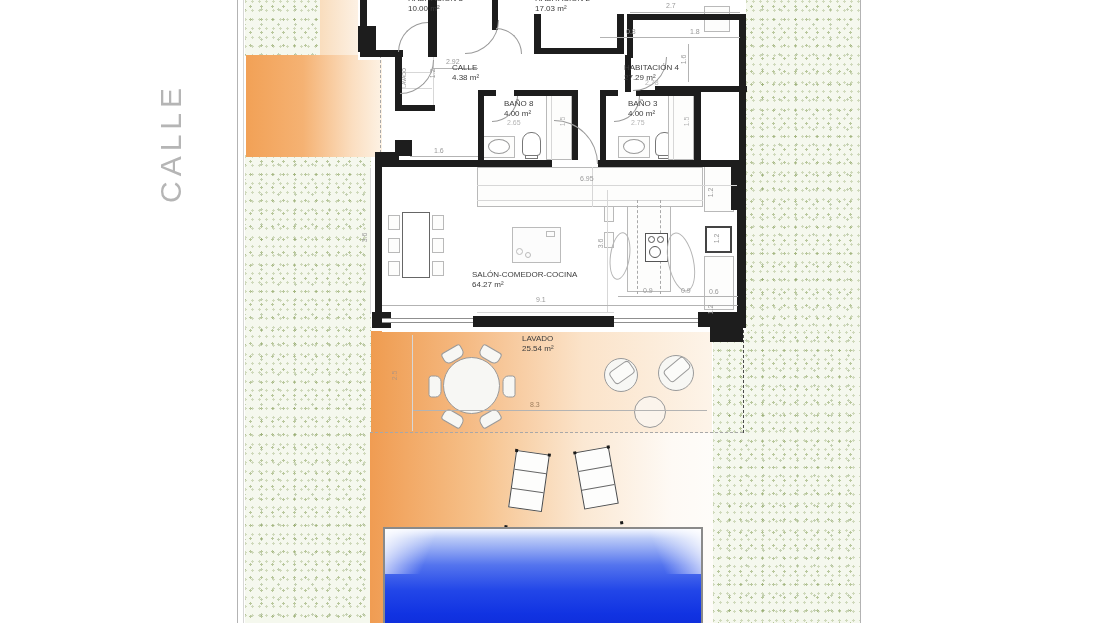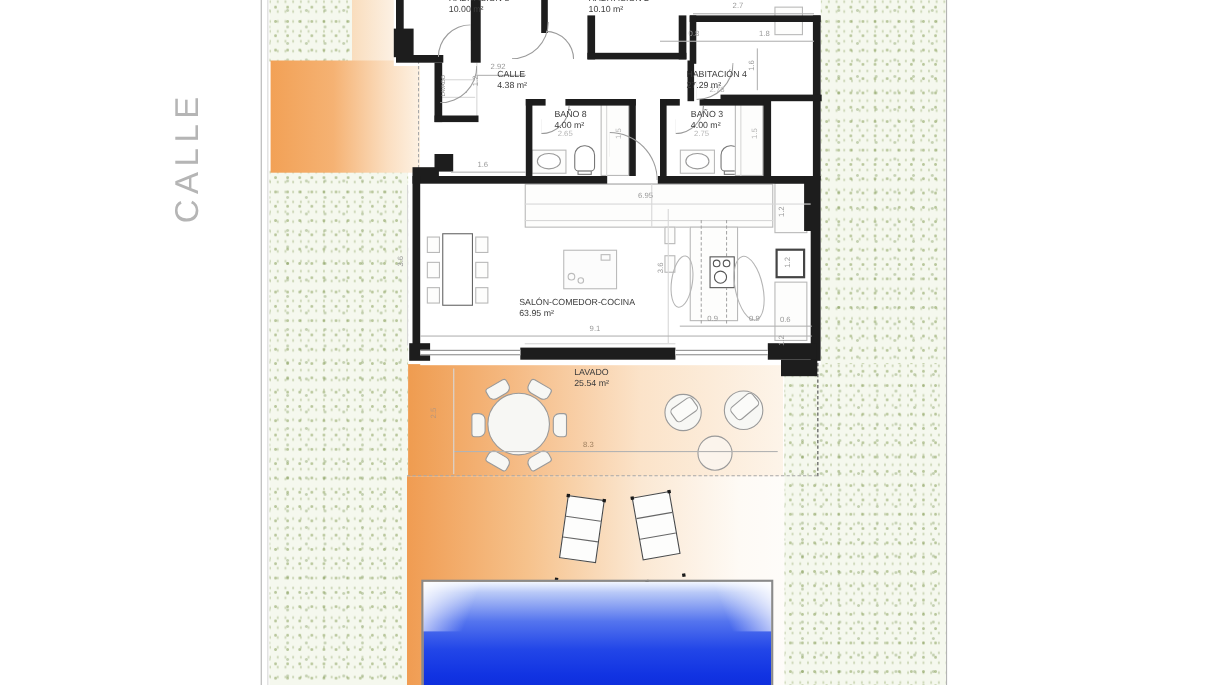--- a/index.html
+++ b/index.html
@@ -238,41 +238,41 @@
   <div class="dim dimv" style="left:706px;top:306px">1.2</div>
   <div class="dim" style="left:530px;top:401px;color:#a08060">8.3</div>
   <div class="dim dimv" style="left:390px;top:372px;color:#b9967a">2.5</div>
 
   <div class="lbl" style="left:408px;top:-6px">
     <span>HABITACIÓN 3</span>
     <span>10.00 m²</span>
   </div>
   <div class="lbl" style="left:535px;top:-6px">
     <span>HABITACIÓN 2</span>
-    <span>10.10 m²</span>
+    <span>17.03 m²</span>
   </div>
   <div class="lbl" style="left:452px;top:63px">
     <span>CALLE</span>
     <span>4.38 m²</span>
   </div>
   <div class="lbl" style="left:624px;top:63px">
     <span>HABITACIÓN 4</span>
     <span>27.29 m²</span>
   </div>
   <div class="lbl" style="left:504px;top:99px">
     <span>BAÑO 8</span>
     <span>4.00 m²</span>
   </div>
   <div class="lbl" style="left:628px;top:99px">
     <span>BAÑO 3</span>
     <span>4.00 m²</span>
   </div>
   <div class="lbl" style="left:472px;top:270px">
     <span>SALÓN-COMEDOR-COCINA</span>
-    <span>63.95 m²</span>
+    <span>64.27 m²</span>
   </div>
   <div class="lbl" style="left:522px;top:334px">
     <span>LAVADO</span>
     <span>25.54 m²</span>
   </div>
   <div class="dim dimv" style="left:394px;top:75px;font-size:5px;color:#888">LAVADO</div>
 
 </div>
 
 </body></html>

